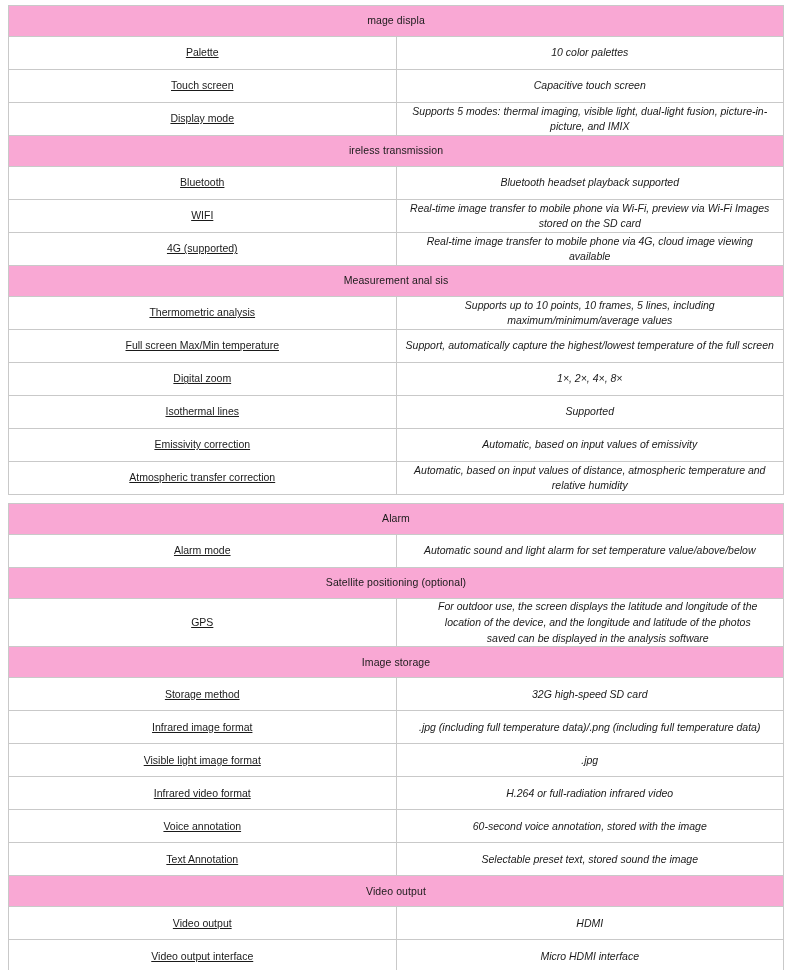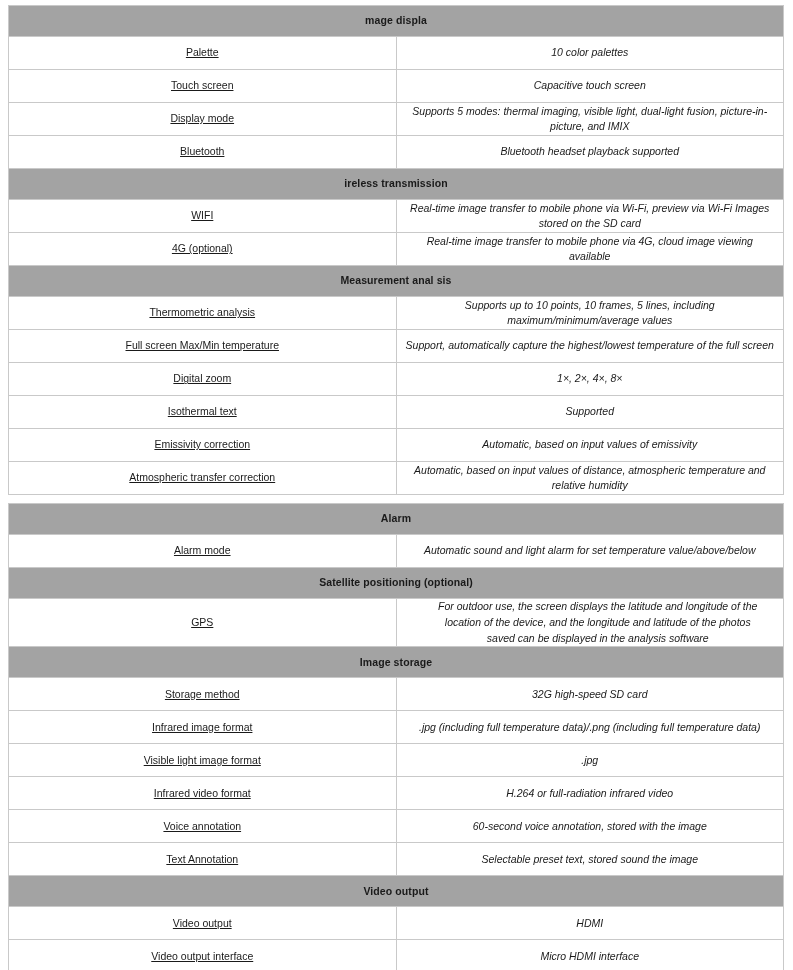--- a/index.html
+++ b/index.html
@@ -34,25 +34,25 @@
     padding: 0 8px;
     vertical-align: middle;
     font-size: 10.5px;
     line-height: 1.45;
     text-align: center;
     color: #1a1a1a;
   }
   td.section-head {
     color: #b8b8b8;
     font-size: 10.5px;
-    font-weight: 700;
+    font-weight: 400;
     height: 30px;
     padding-top: 0;
     padding-bottom: 0;
-    background: #a3a3a3;
+    background: #f9a8d4;
     letter-spacing: 0.1px;
   }
   td.label {
     width: 258px;
     height: 32px;
     color: #1a1a1a;
     text-decoration: underline;
   }
   td.value {
     color: #1a1a1a;
@@ -82,51 +82,51 @@
         </tr>
         <tr>
           <td class="label">Touch screen</td>
           <td class="value">Capacitive touch screen</td>
         </tr>
         <tr>
           <td class="label">Display mode</td>
           <td class="value">Supports 5 modes: thermal imaging, visible light, dual-light fusion, picture-in-picture, and IMIX</td>
         </tr>
         <tr>
+          <td class="section-head" colspan="2">ireless transmission</td>
+        </tr>
+        <tr>
           <td class="label">Bluetooth</td>
           <td class="value">Bluetooth headset playback supported</td>
-        </tr>
-        <tr>
-          <td class="section-head" colspan="2">ireless transmission</td>
         </tr>
         <tr>
           <td class="label">WIFI</td>
           <td class="value">Real-time image transfer to mobile phone via Wi-Fi, preview via Wi-Fi Images stored on the SD card</td>
         </tr>
         <tr>
-          <td class="label">4G (optional)</td>
+          <td class="label">4G (supported)</td>
           <td class="value">Real-time image transfer to mobile phone via 4G, cloud image viewing available</td>
         </tr>
         <tr>
           <td class="section-head" colspan="2">Measurement anal  sis</td>
         </tr>
         <tr>
           <td class="label">Thermometric analysis</td>
           <td class="value">Supports up to 10 points, 10 frames, 5 lines, including maximum/minimum/average values</td>
         </tr>
         <tr>
           <td class="label">Full screen Max/Min temperature</td>
           <td class="value">Support, automatically capture the highest/lowest temperature of the full screen</td>
         </tr>
         <tr>
           <td class="label">Digital zoom</td>
           <td class="value">1×, 2×, 4×, 8×</td>
         </tr>
         <tr>
-          <td class="label">Isothermal text</td>
+          <td class="label">Isothermal lines</td>
           <td class="value">Supported</td>
         </tr>
         <tr>
           <td class="label">Emissivity correction</td>
           <td class="value">Automatic, based on input values of emissivity</td>
         </tr>
         <tr>
           <td class="label">Atmospheric transfer correction</td>
           <td class="value">Automatic, based on input values of distance, atmospheric temperature and relative humidity</td>
         </tr>

